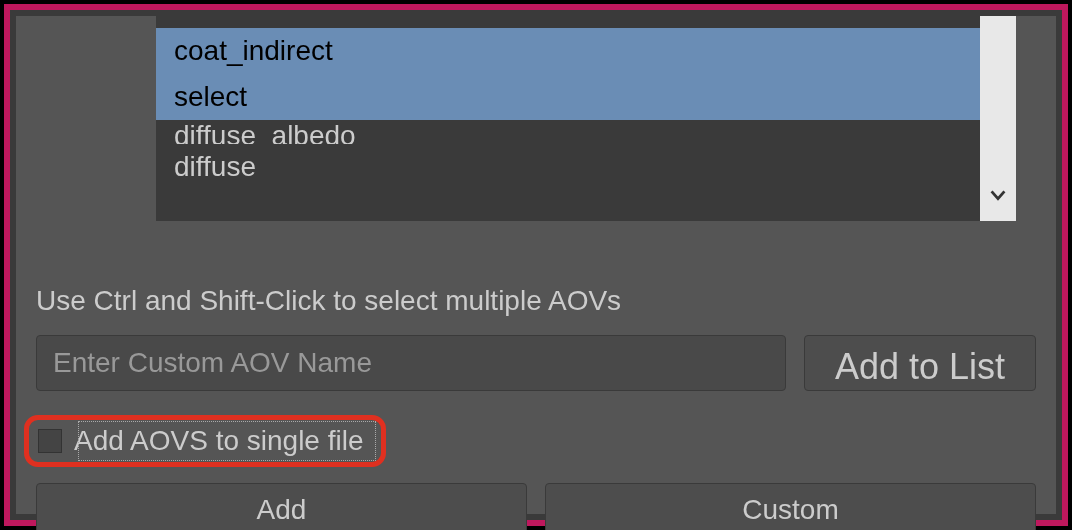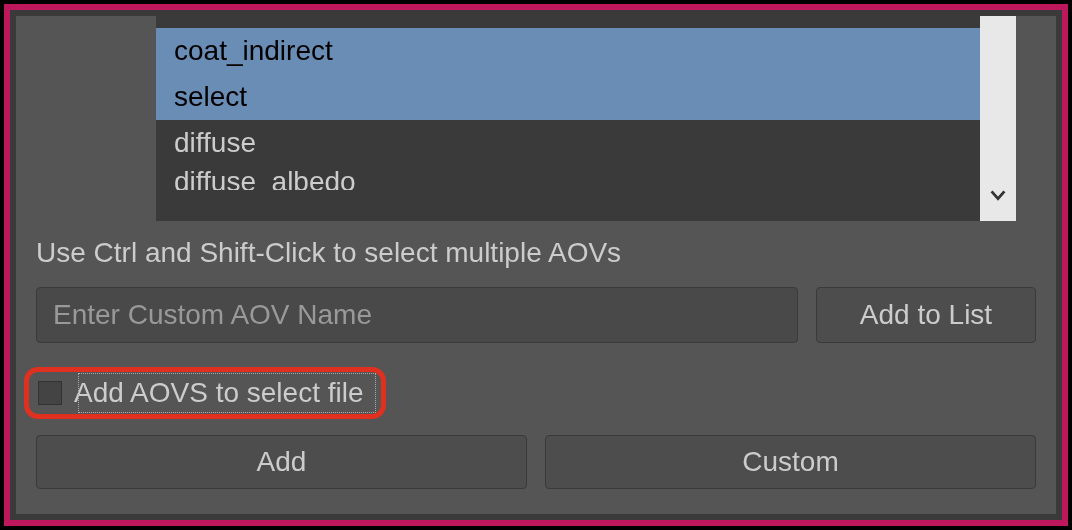--- a/index.html
+++ b/index.html
@@ -85,20 +85,21 @@
       margin-bottom: 8px;
     }
     .scroll-chevron svg {
       width: 22px;
       height: 22px;
     }
     .instruction {
       color: #ccc;
       font-size: 28px;
       padding: 16px 20px 10px 20px;
+      margin-top: 48px;
     }
     .input-row {
       display: flex;
       padding: 8px 20px;
       gap: 18px;
       align-items: center;
     }
     .custom-input {
       flex: 1;
       background: #494949;
@@ -109,21 +110,21 @@
       height: 56px;
       border-radius: 4px;
     }
     .custom-input::placeholder {
       color: #999;
     }
     .btn-add-to-list {
       background: #4d4d4d;
       border: 1px solid #3a3a3a;
       color: #ccc;
-      font-size: 28px;
+      font-size: 36px;
       padding: 10px 30px;
       height: 56px;
       border-radius: 4px;
       cursor: pointer;
       min-width: 220px;
     }
     .checkbox-row {
       display: inline-flex;
       align-items: center;
       margin: 18px 12px 12px 12px;
@@ -182,43 +183,43 @@
 <body>
 
 <div class="outer-frame">
   <div class="panel">
 
     <div class="list-container">
       <div class="list">
         <div class="list-item partial-top"></div>
         <div class="list-item selected">coat_indirect</div>
         <div class="list-item selected">select</div>
+        <div class="list-item partial-bottom">diffuse_albedo</div>
         <div class="list-item">diffuse</div>
-        <div class="list-item partial-bottom">diffuse_albedo</div>
       </div>
       <div class="scrollbar">
         <div class="scroll-chevron">
           <svg viewBox="0 0 24 24" fill="none" stroke="#333" stroke-width="3">
             <polyline points="5,8 12,16 19,8"></polyline>
           </svg>
         </div>
       </div>
     </div>
 
     <div class="instruction">Use Ctrl and Shift-Click to select multiple AOVs</div>
 
     <div class="input-row">
       <input class="custom-input" type="text" placeholder="Enter Custom AOV Name" style="">
       <button class="btn-add-to-list">Add to List</button>
     </div>
 
     <div class="checkbox-row">
       <div class="checkbox-highlight"></div>
       <div class="checkbox"></div>
-      <span class="checkbox-label">Add AOVS to select file</span>
+      <span class="checkbox-label">Add AOVS to single file</span>
       <div class="checkbox-dotted"></div>
     </div>
 
     <div class="button-row">
       <button class="btn-action">Add</button>
       <button class="btn-action">Custom</button>
     </div>
 
   </div>
 </div>

